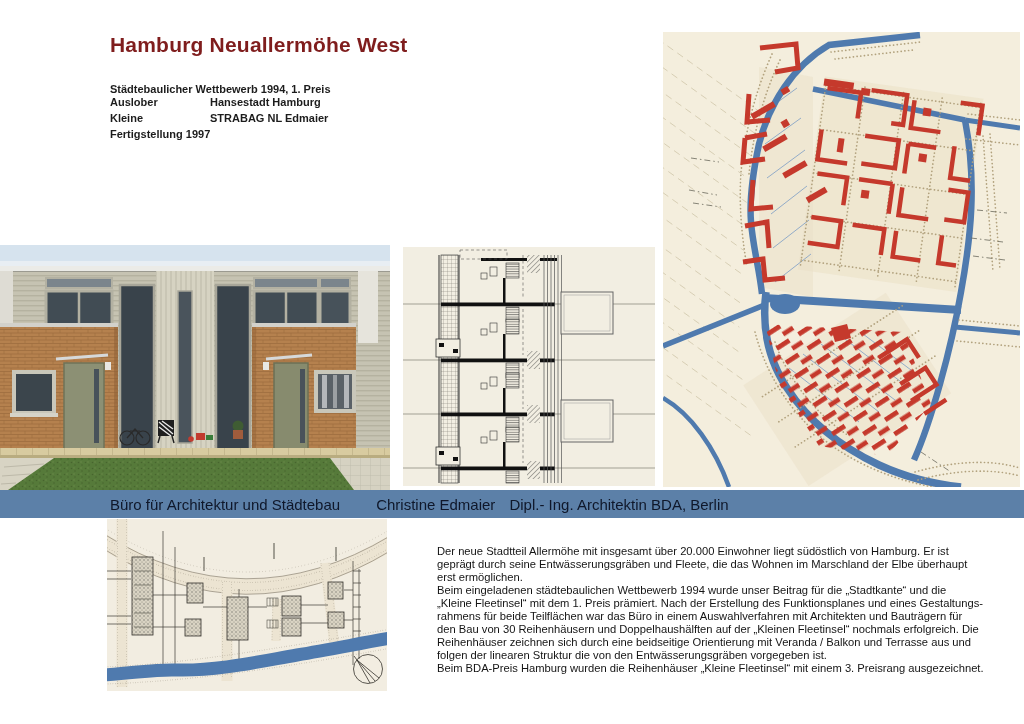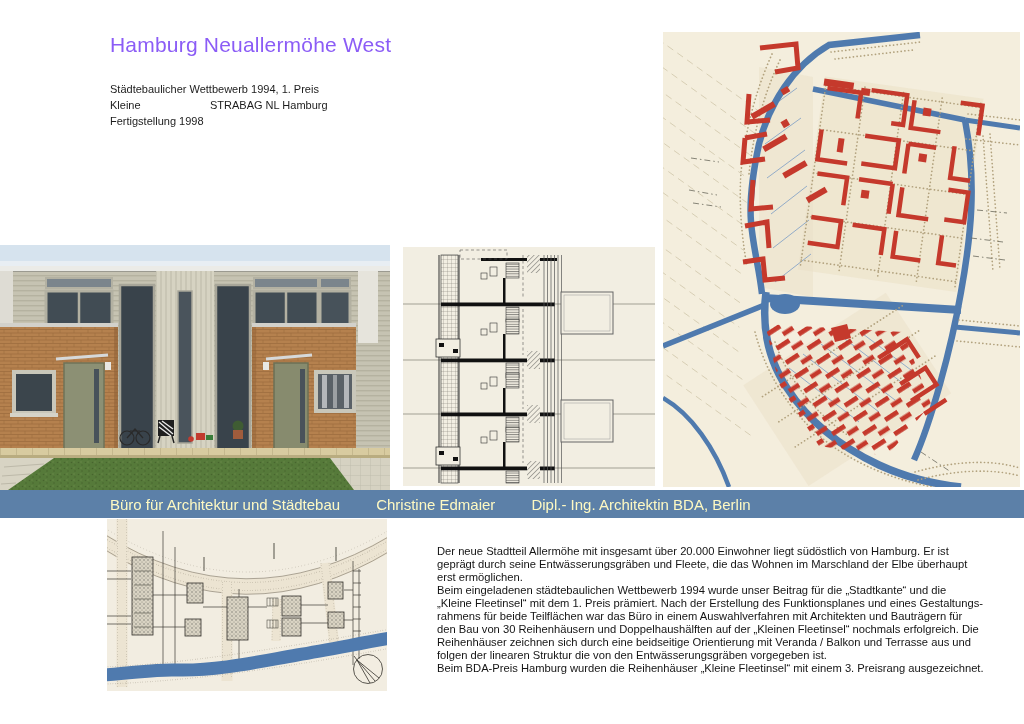--- a/index.html
+++ b/index.html
@@ -1,52 +1,53 @@
 <!DOCTYPE html>
 <html><head>
 <meta charset="utf-8">
 <style>
   html,body{margin:0;padding:0;background:#ffffff;}
   .page{position:relative;width:1024px;height:724px;background:#ffffff;overflow:hidden;
         font-family:"Liberation Sans", sans-serif;}
-  .title{position:absolute;left:110px;top:33px;font-size:21px;font-weight:400;
-         color:#8b5cf6;letter-spacing:.2px;}
+  .title{position:absolute;left:110px;top:33px;font-size:21px;font-weight:700;
+         color:#7f1d1d;letter-spacing:.2px;}
   .info{position:absolute;left:110px;top:83px;font-size:11px;line-height:13px;color:#1c1c1c;}
-  .info .grp{margin-bottom:3px;}
+  .info .grp{margin-bottom:3px;font-weight:bold;}
   .info .label{display:inline-block;width:100px;}
   .fig{position:absolute;}
   .fig svg{display:block;width:100%;height:100%;}
   .fig-photo{left:0;top:245px;width:390px;height:245px;}
   .fig-floor{left:403px;top:247px;width:252px;height:239px;}
   .fig-site{left:663px;top:32px;width:357px;height:455px;}
   .fig-detail{left:107px;top:519px;width:280px;height:172px;}
   .banner{position:absolute;left:0;top:490px;width:1024px;height:28px;background:#5c80a8;
-          color:#fef9c3;display:flex;align-items:center;font-size:15px;}
+          color:#0f172a;display:flex;align-items:center;font-size:15px;}
   .banner .office{margin-left:110px;}
   .banner .name{margin-left:36px;}
-  .banner .role{margin-left:36px;}
+  .banner .role{margin-left:14px;}
   .desc{position:absolute;left:437px;top:545px;width:586px;font-size:11.2px;
         line-height:13px;color:#141414;white-space:pre-line;}
 </style>
 </head>
 <body>
 
 <div class="page">
 
   <div class="title">Hamburg Neuallermöhe West</div>
 
   <div class="info">
     <div class="grp">
       <div>Städtebaulicher Wettbewerb 1994, 1. Preis</div>
+      <div><span class="label">Auslober</span><span>Hansestadt Hamburg</span></div>
     </div>
     <div class="grp">
-      <div><span class="label">Kleine</span><span>STRABAG NL Hamburg</span></div>
+      <div><span class="label">Kleine</span><span>STRABAG NL Edmaier</span></div>
     </div>
     <div class="grp">
-      <div>Fertigstellung 1998</div>
+      <div>Fertigstellung 1997</div>
     </div>
   </div>
 
   <div class="fig fig-photo">
     <svg viewBox="0 0 390 245" preserveAspectRatio="none">
       <defs>
         <pattern id="siding" width="6" height="5" patternUnits="userSpaceOnUse">
           <rect width="6" height="5" fill="#c6c3b2"></rect>
             <line x1="0" y1="0.8" x2="6" y2="0.8" stroke="#aeab99" stroke-width="1"></line>
         </pattern>

